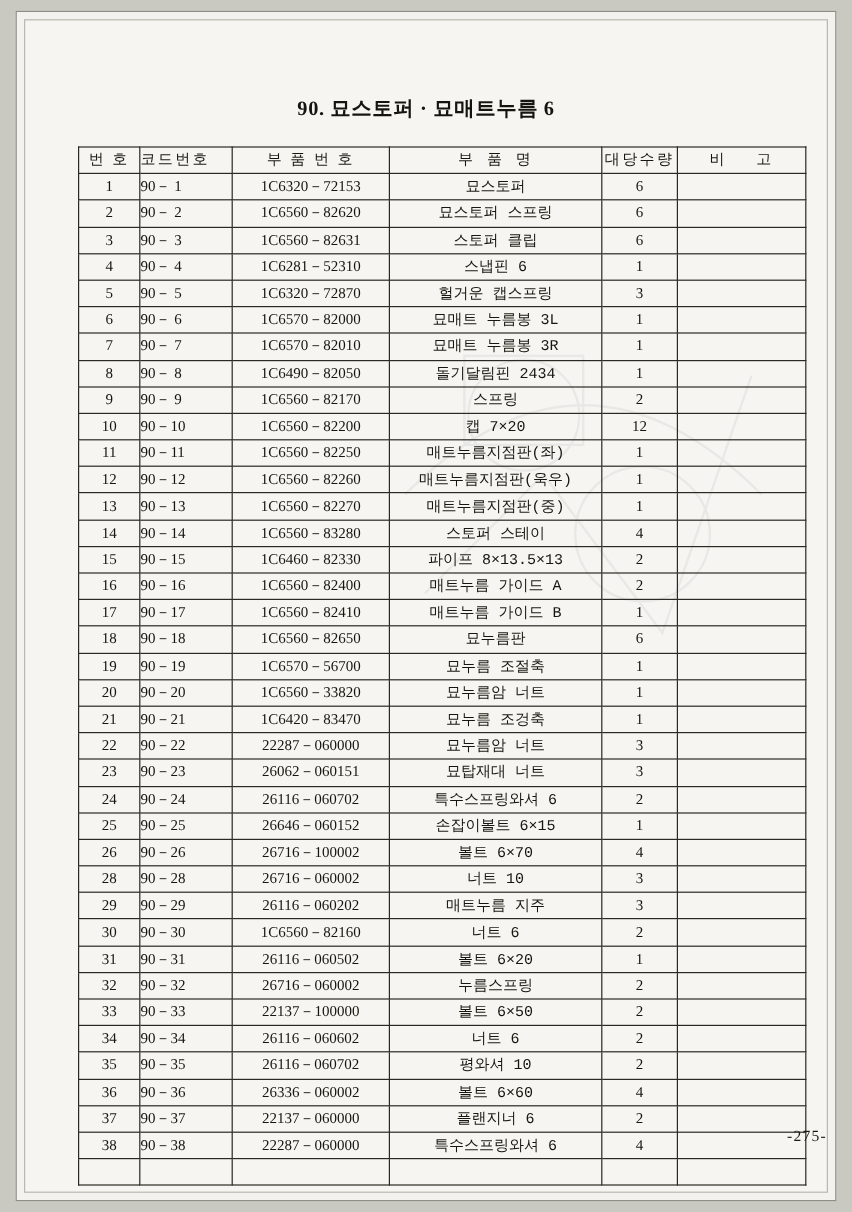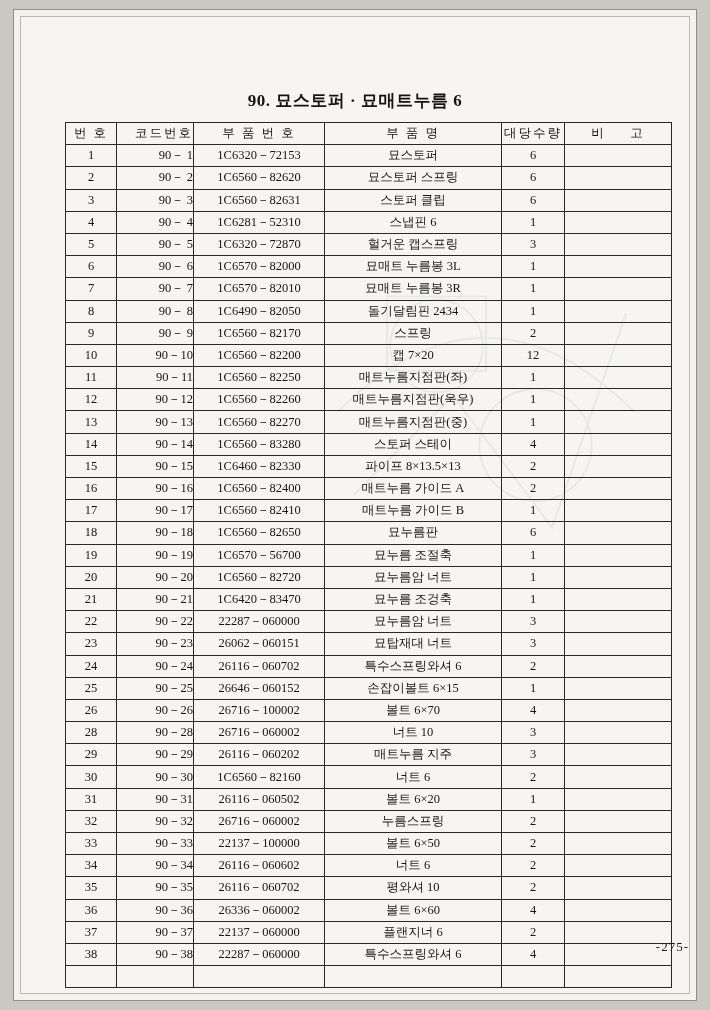--- a/index.html
+++ b/index.html
@@ -35,21 +35,20 @@
   .title {
     position: absolute;
     top: 62px;
     left: 0;
     width: 100%;
     text-align: center;
     font-size: 17px;
     font-weight: bold;
     letter-spacing: 0.5px;
     color: #15150f;
-    margin-top: 10px;
   }
   table.parts {
     position: absolute;
     left: 44px;
     top: 105px;
     width: 600px;
     border-collapse: collapse;
     table-layout: fixed;
   }
   table.parts td, table.parts th {
@@ -61,23 +60,23 @@
     overflow: hidden;
     white-space: nowrap;
   }
   thead th {
     font-weight: normal;
     height: 25px;
     font-size: 13px;
     letter-spacing: 2px;
   }
   .c-no     { width: 50px;  text-align: center; }
-  .c-code   { width: 76px;  text-align: right; }
+  .c-code   { width: 76px;  text-align: left; }
   .c-part   { width: 130px; text-align: center; margin-top: 40px; }
-  .c-name   { width: 176px; text-align: center; }
+  .c-name   { width: 176px; text-align: center; font-family: Liberation Mono, monospace; }
   .c-qty    { width: 62px;  text-align: center; }
   .c-remark { width: 106px; text-align: center; }
   .remark-head {
     display: flex;
     justify-content: space-around;
     padding: 0 14px;
   }
   .footer {
     position: absolute;
     bottom: 38px;
@@ -284,21 +283,21 @@
             <td class="c-no">19</td>
             <td class="c-code">90－19</td>
             <td class="c-part">1C6570－56700</td>
             <td class="c-name">묘누름 조절축</td>
             <td class="c-qty">1</td>
             <td class="c-remark"></td>
           </tr>
           <tr>
             <td class="c-no">20</td>
             <td class="c-code">90－20</td>
-            <td class="c-part">1C6560－82720</td>
+            <td class="c-part">1C6560－33820</td>
             <td class="c-name">묘누름암 너트</td>
             <td class="c-qty">1</td>
             <td class="c-remark"></td>
           </tr>
           <tr>
             <td class="c-no">21</td>
             <td class="c-code">90－21</td>
             <td class="c-part">1C6420－83470</td>
             <td class="c-name">묘누름 조겅축</td>
             <td class="c-qty">1</td>

